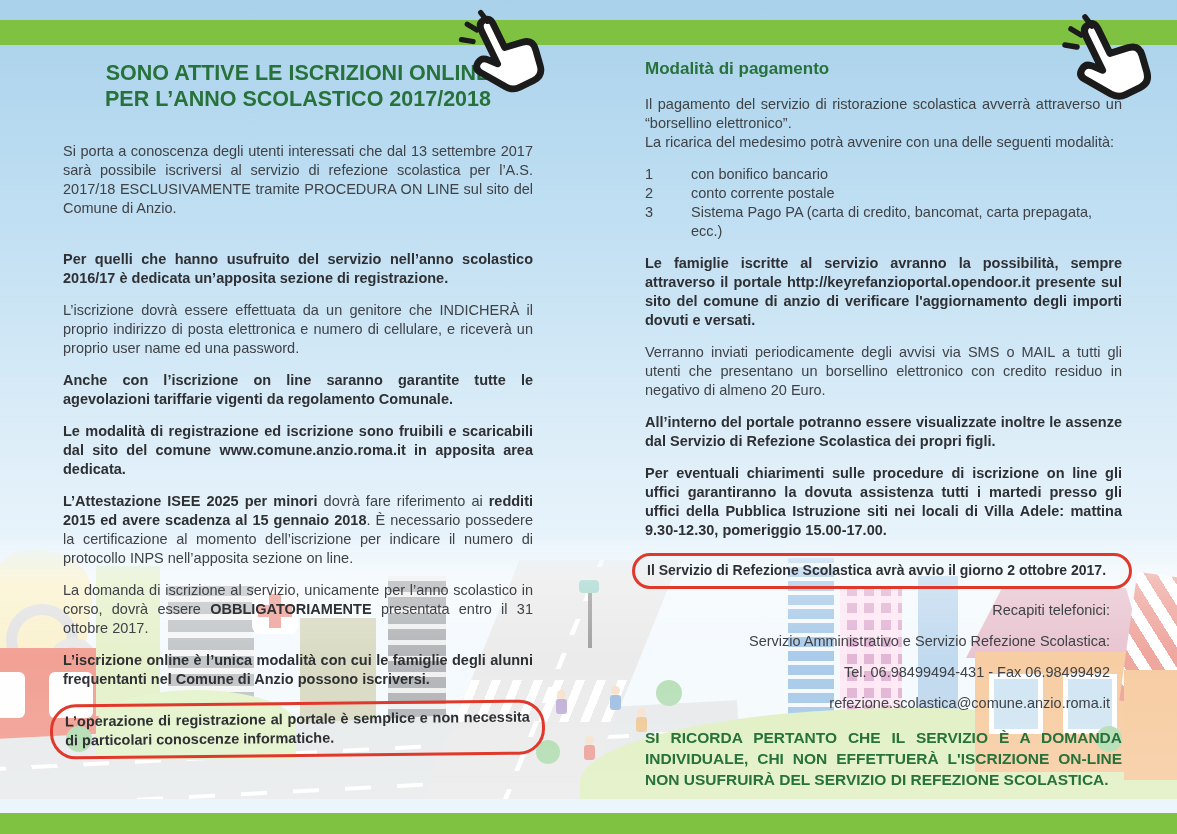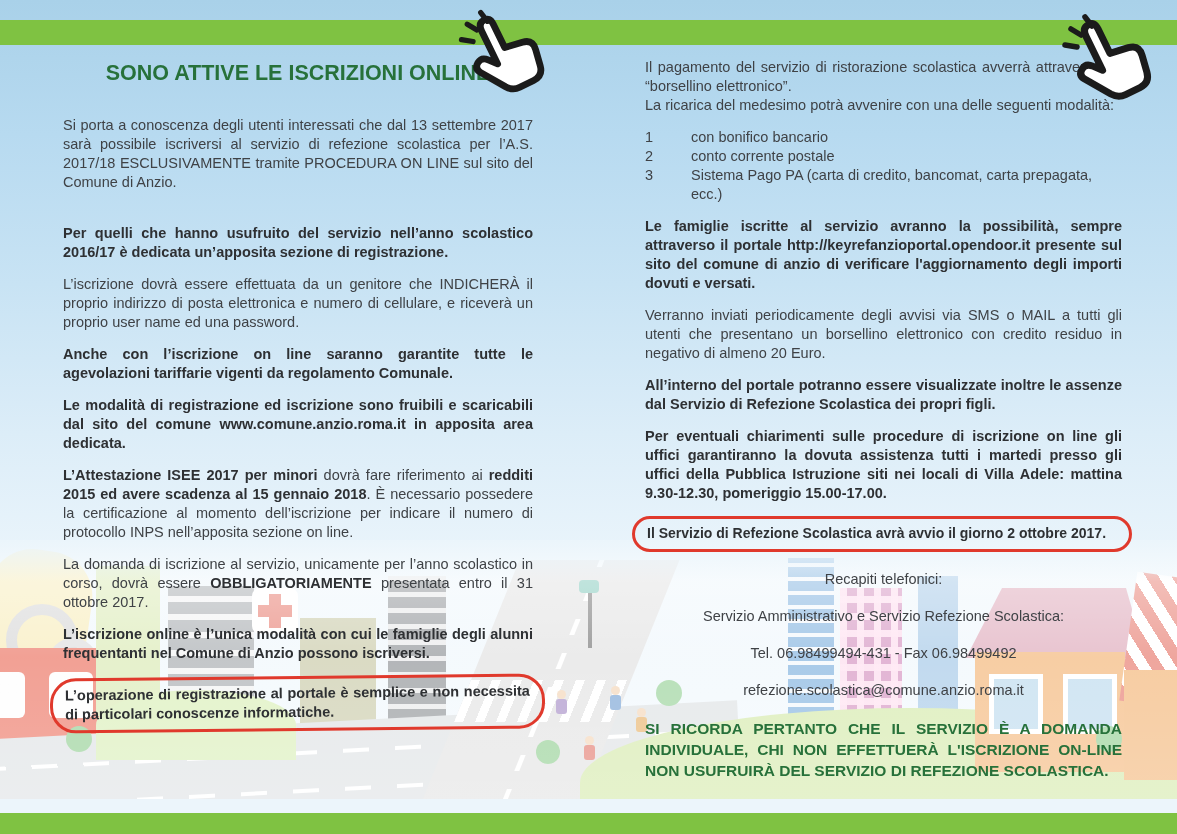--- a/index.html
+++ b/index.html
@@ -29,21 +29,21 @@
   .col{position:absolute;z-index:5;color:#3f4246;font-size:14.5px;line-height:19px;}
   .col-left{left:63px;top:60px;width:470px;}
   .col-right{left:645px;top:58px;width:477px;}
   .title{color:#27713a;font-weight:700;font-size:21.5px;line-height:26px;text-align:center;margin:0 0 30px 0;}
   .h2{color:#27713a;font-weight:700;font-size:17px;line-height:21px;margin:0 0 16px 0;}
   p{margin:0 0 13px 0;text-align:justify;}
   .b{font-weight:700;color:#2e3033;}
   .nl{margin:0 0 13px 0;}
   .nrow{display:flex;text-align:left;}
   .nnum{width:46px;flex:none;}
-  .contacts p{margin:18px;text-align:center;}
+  .contacts p{margin:12px;text-align:right;}
   .contacts{margin:0 0 14px 0;}
   .green-final{color:#27713a;font-weight:700;font-size:15.5px;line-height:21px;text-align:justify;margin:6px 0 0 0;}
   .circled-left{border:3.5px solid #e0392c;border-radius:26px;padding:5px 12px 6px 12px;
     margin:0 -12px 0 -13px;transform:rotate(-0.6deg);}
   .circled-right{border:3px solid #e0392c;border-radius:20px;padding:5px 12px 6px 12px;
     margin:2px -10px 1px -13px;white-space:nowrap;font-size:14px;text-align:left;}
 </style>
 </head>
 <body>
 
@@ -148,36 +148,38 @@
         <path d="M33 9 l7 9"></path>
           <path d="M19 21 l10 6"></path>
           <path d="M13 37 l12 2"></path>
       </g>
     </svg>
   </div>
 
   <div class="col col-left">
     <h1 class="title">
       <span>SONO ATTIVE LE ISCRIZIONI ONLINE</span><br>
+      <span>PER L’ANNO SCOLASTICO 2017/2018</span>
     </h1>
     <p>Si porta a conoscenza degli utenti interessati che dal 13 settembre 2017 sarà possibile iscriversi al servizio di refezione scolastica per l’A.S. 2017/18 ESCLUSIVAMENTE  tramite PROCEDURA ON LINE sul sito del Comune di Anzio.</p>
     <p class="b">
       <br>
       <span>Per quelli che hanno usufruito del servizio nell’anno scolastico 2016/17 è dedicata un’apposita sezione di registrazione.</span>
     </p>
     <p>L’iscrizione dovrà essere effettuata da un genitore che INDICHERÀ il proprio indirizzo di posta elettronica e numero di cellulare, e riceverà  un proprio user name ed una password.</p>
     <p class="b">Anche con l’iscrizione on line saranno  garantite tutte le agevolazioni tariffarie vigenti da regolamento Comunale.</p>
     <p class="b"><span>Le modalità di registrazione ed iscrizione sono fruibili e scaricabili dal sito del comune www.comune.anzio.roma.it  in apposita area dedicata.</span></p>
-    <p><span class="b">L’Attestazione ISEE 2017 per minori</span><span> dovrà fare riferimento ai </span><span class="b">redditi 2015 ed avere scadenza al 15 gennaio 2018</span><span>. È necessario possedere la certificazione al momento dell’iscrizione per  indicare il numero di protocollo INPS nell’apposita sezione on line.</span></p>
+    <p><span class="b">L’Attestazione ISEE 2025 per minori</span><span> dovrà fare riferimento ai </span><span class="b">redditi 2015 ed avere scadenza al 15 gennaio 2018</span><span>. È necessario possedere la certificazione al momento dell’iscrizione per  indicare il numero di protocollo INPS nell’apposita sezione on line.</span></p>
     <p><span>La domanda di iscrizione al servizio, unicamente per l’anno scolastico in corso, dovrà essere </span><span class="b">OBBLIGATORIAMENTE</span><span> presentata entro il 31 ottobre 2017.</span></p>
     <p class="b">L’iscrizione online è l’unica modalità con cui le famiglie degli alunni frequentanti nel Comune di Anzio possono iscriversi.</p>
     <p class="b circled-left">L’operazione di registrazione al portale è semplice e non necessita di particolari conoscenze informatiche.</p>
   </div>
 
   <div class="col col-right">
+    <h2 class="h2">Modalità di pagamento</h2>
     <p>
       <span>Il pagamento del servizio di ristorazione scolastica avverrà attraverso un “borsellino elettronico”.</span><br>
       <span>La ricarica del medesimo potrà avvenire con una delle seguenti modalità:</span>
     </p>
     <div class="nl">
       <div class="nrow">
         <span class="nnum">1</span>
         <span>con bonifico bancario</span>
       </div>
       <div class="nrow">

